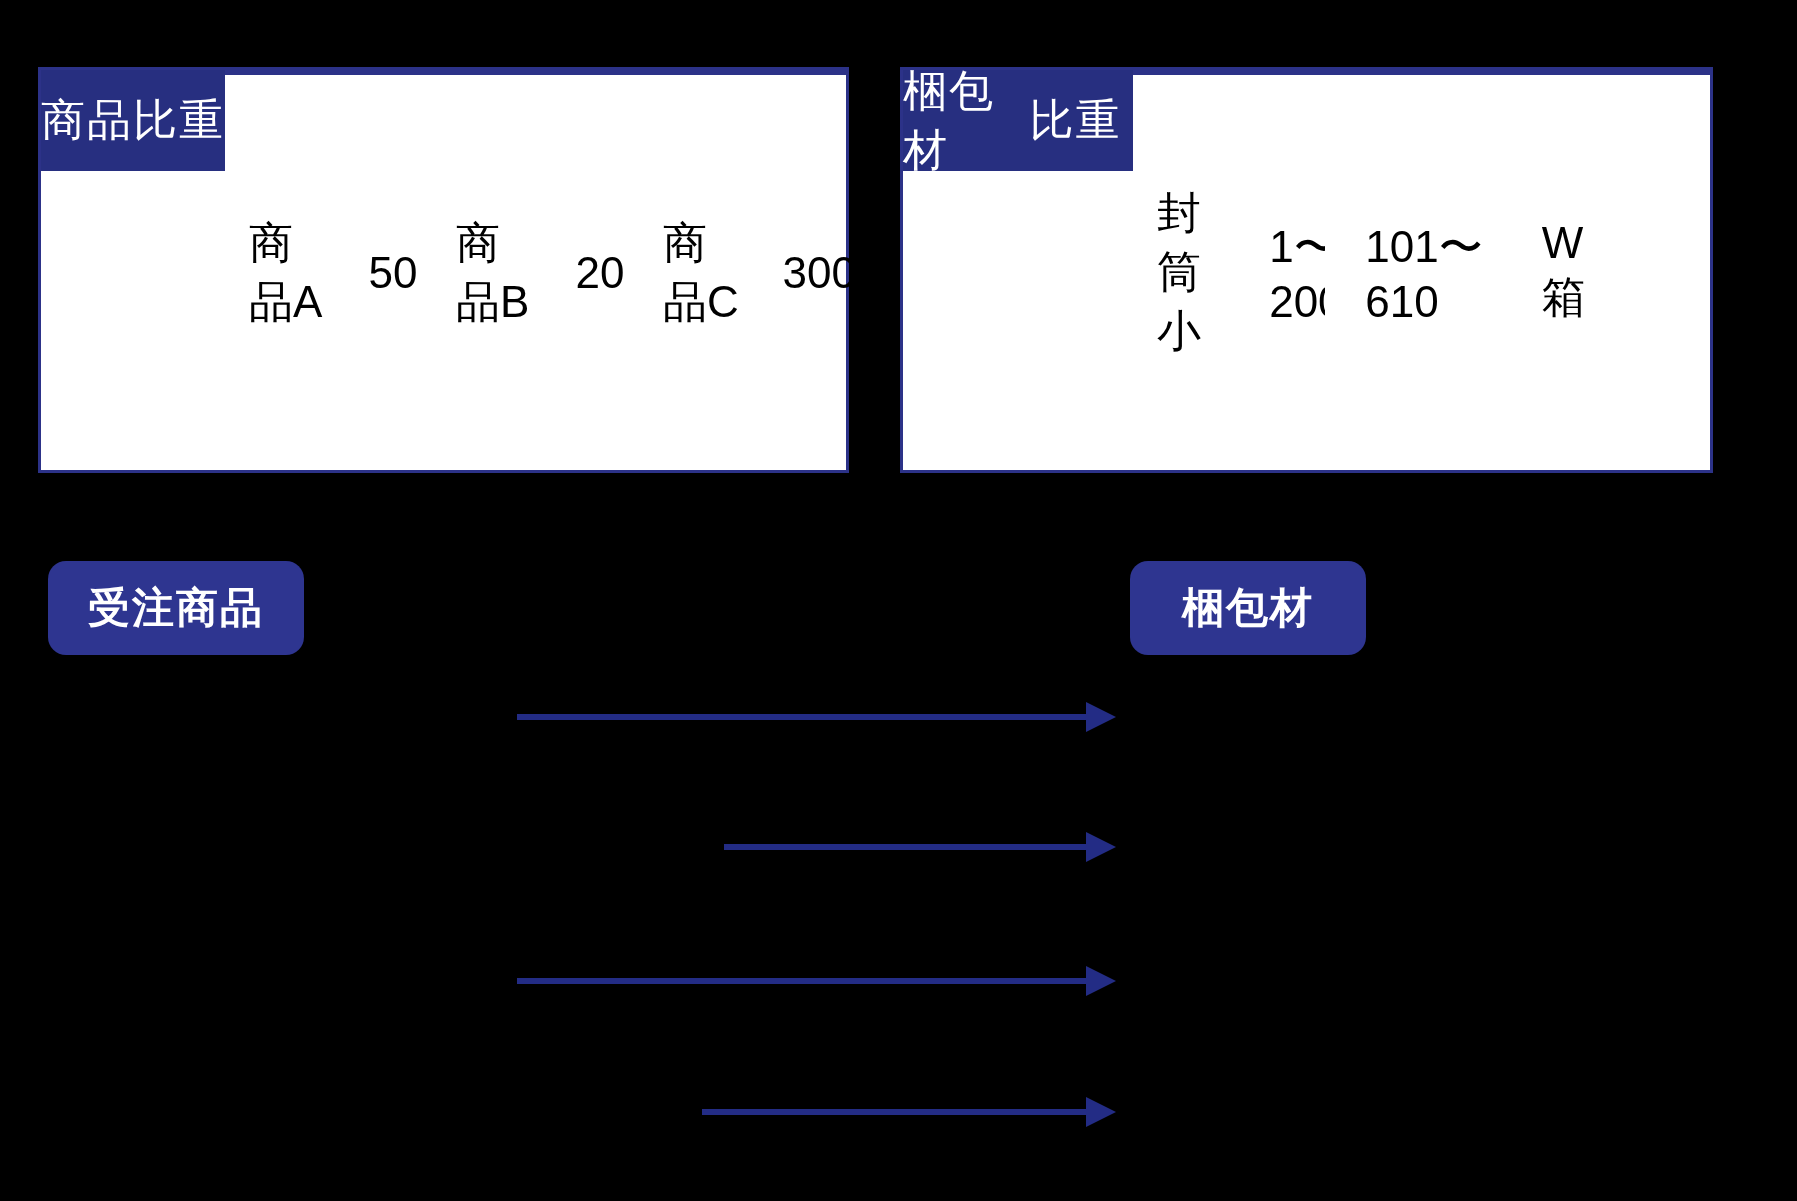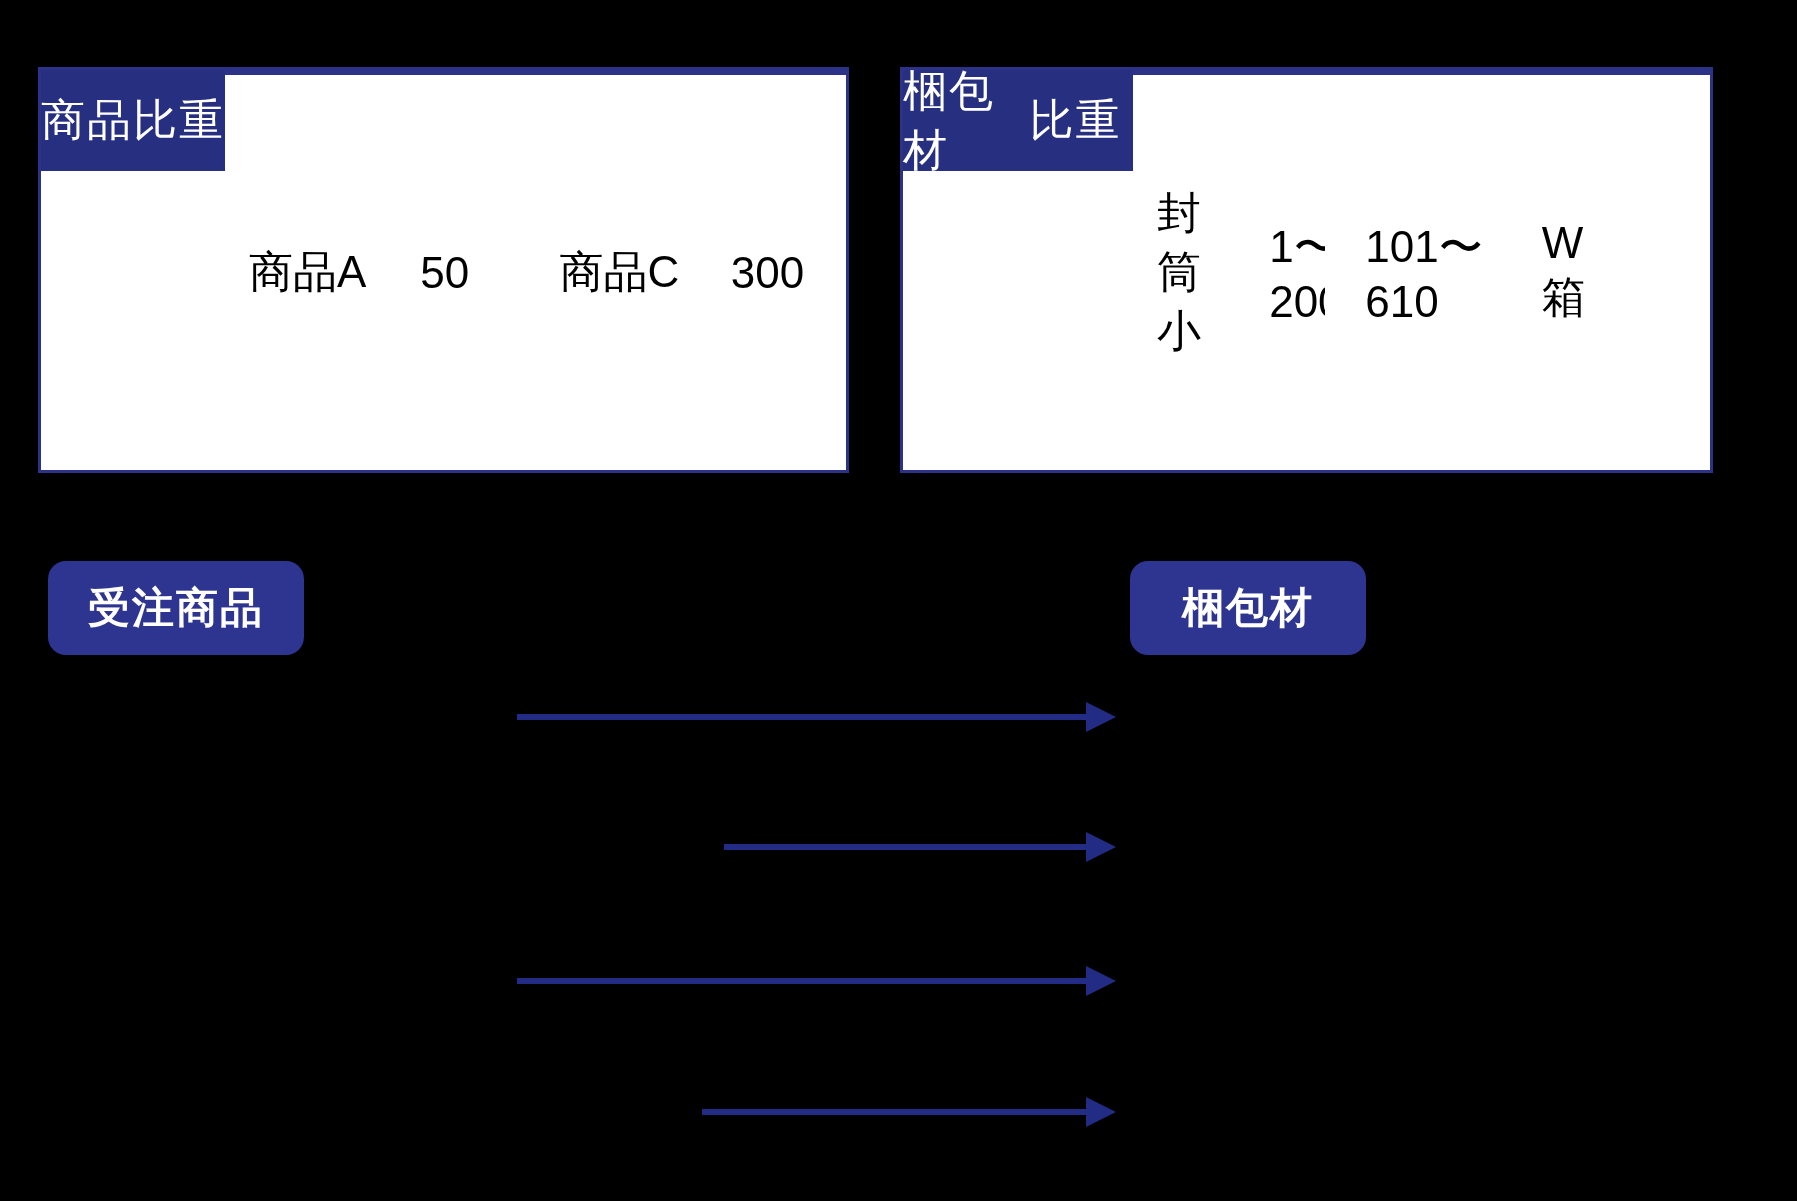--- a/index.html
+++ b/index.html
@@ -117,20 +117,24 @@
   <section class="wtable left">
     <div class="thead">
       <div class="th">商品</div>
       <div class="th">比重</div>
     </div>
     <div class="trow">
       <div class="td name">商品A</div>
       <div class="td val">50</div>
     </div>
     <div class="trow">
+      <div class="td name">商品B</div>
+      <div class="td val">20</div>
+    </div>
+    <div class="trow">
       <div class="td name">商品C</div>
       <div class="td val">300</div>
     </div>
   </section>
 
   <section class="wtable right">
     <div class="thead">
       <div class="th">梱包材</div>
       <div class="th">比重</div>
     </div>

